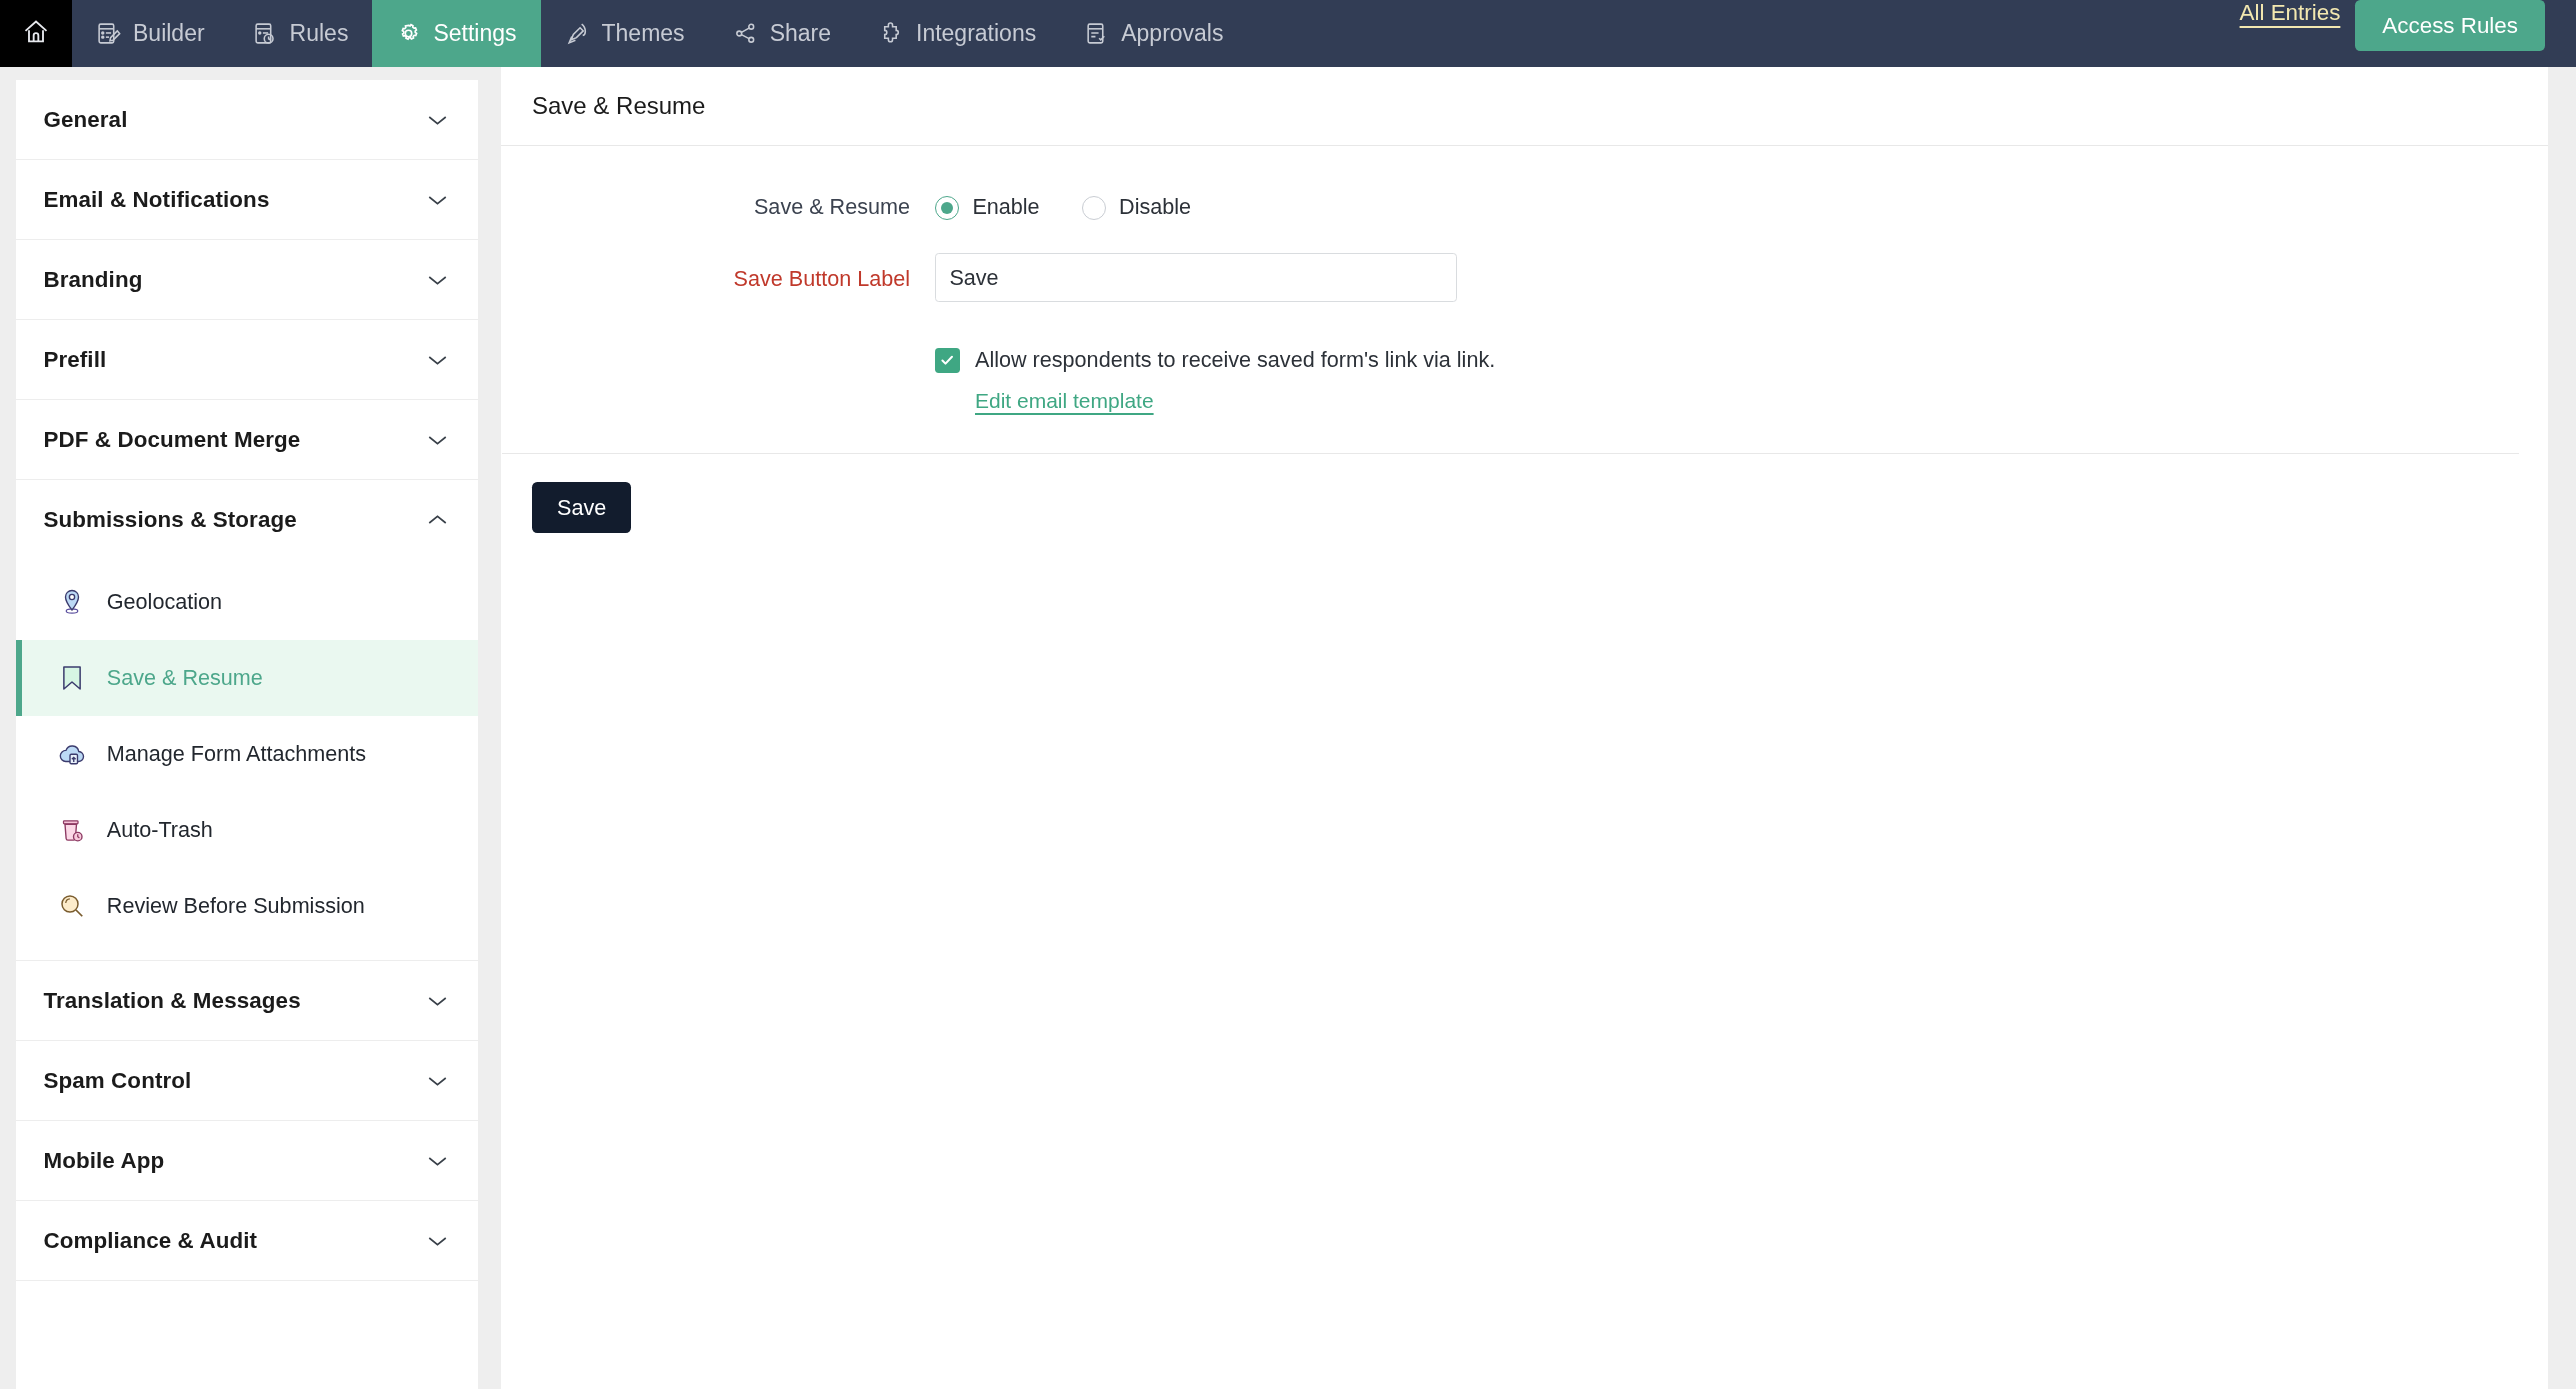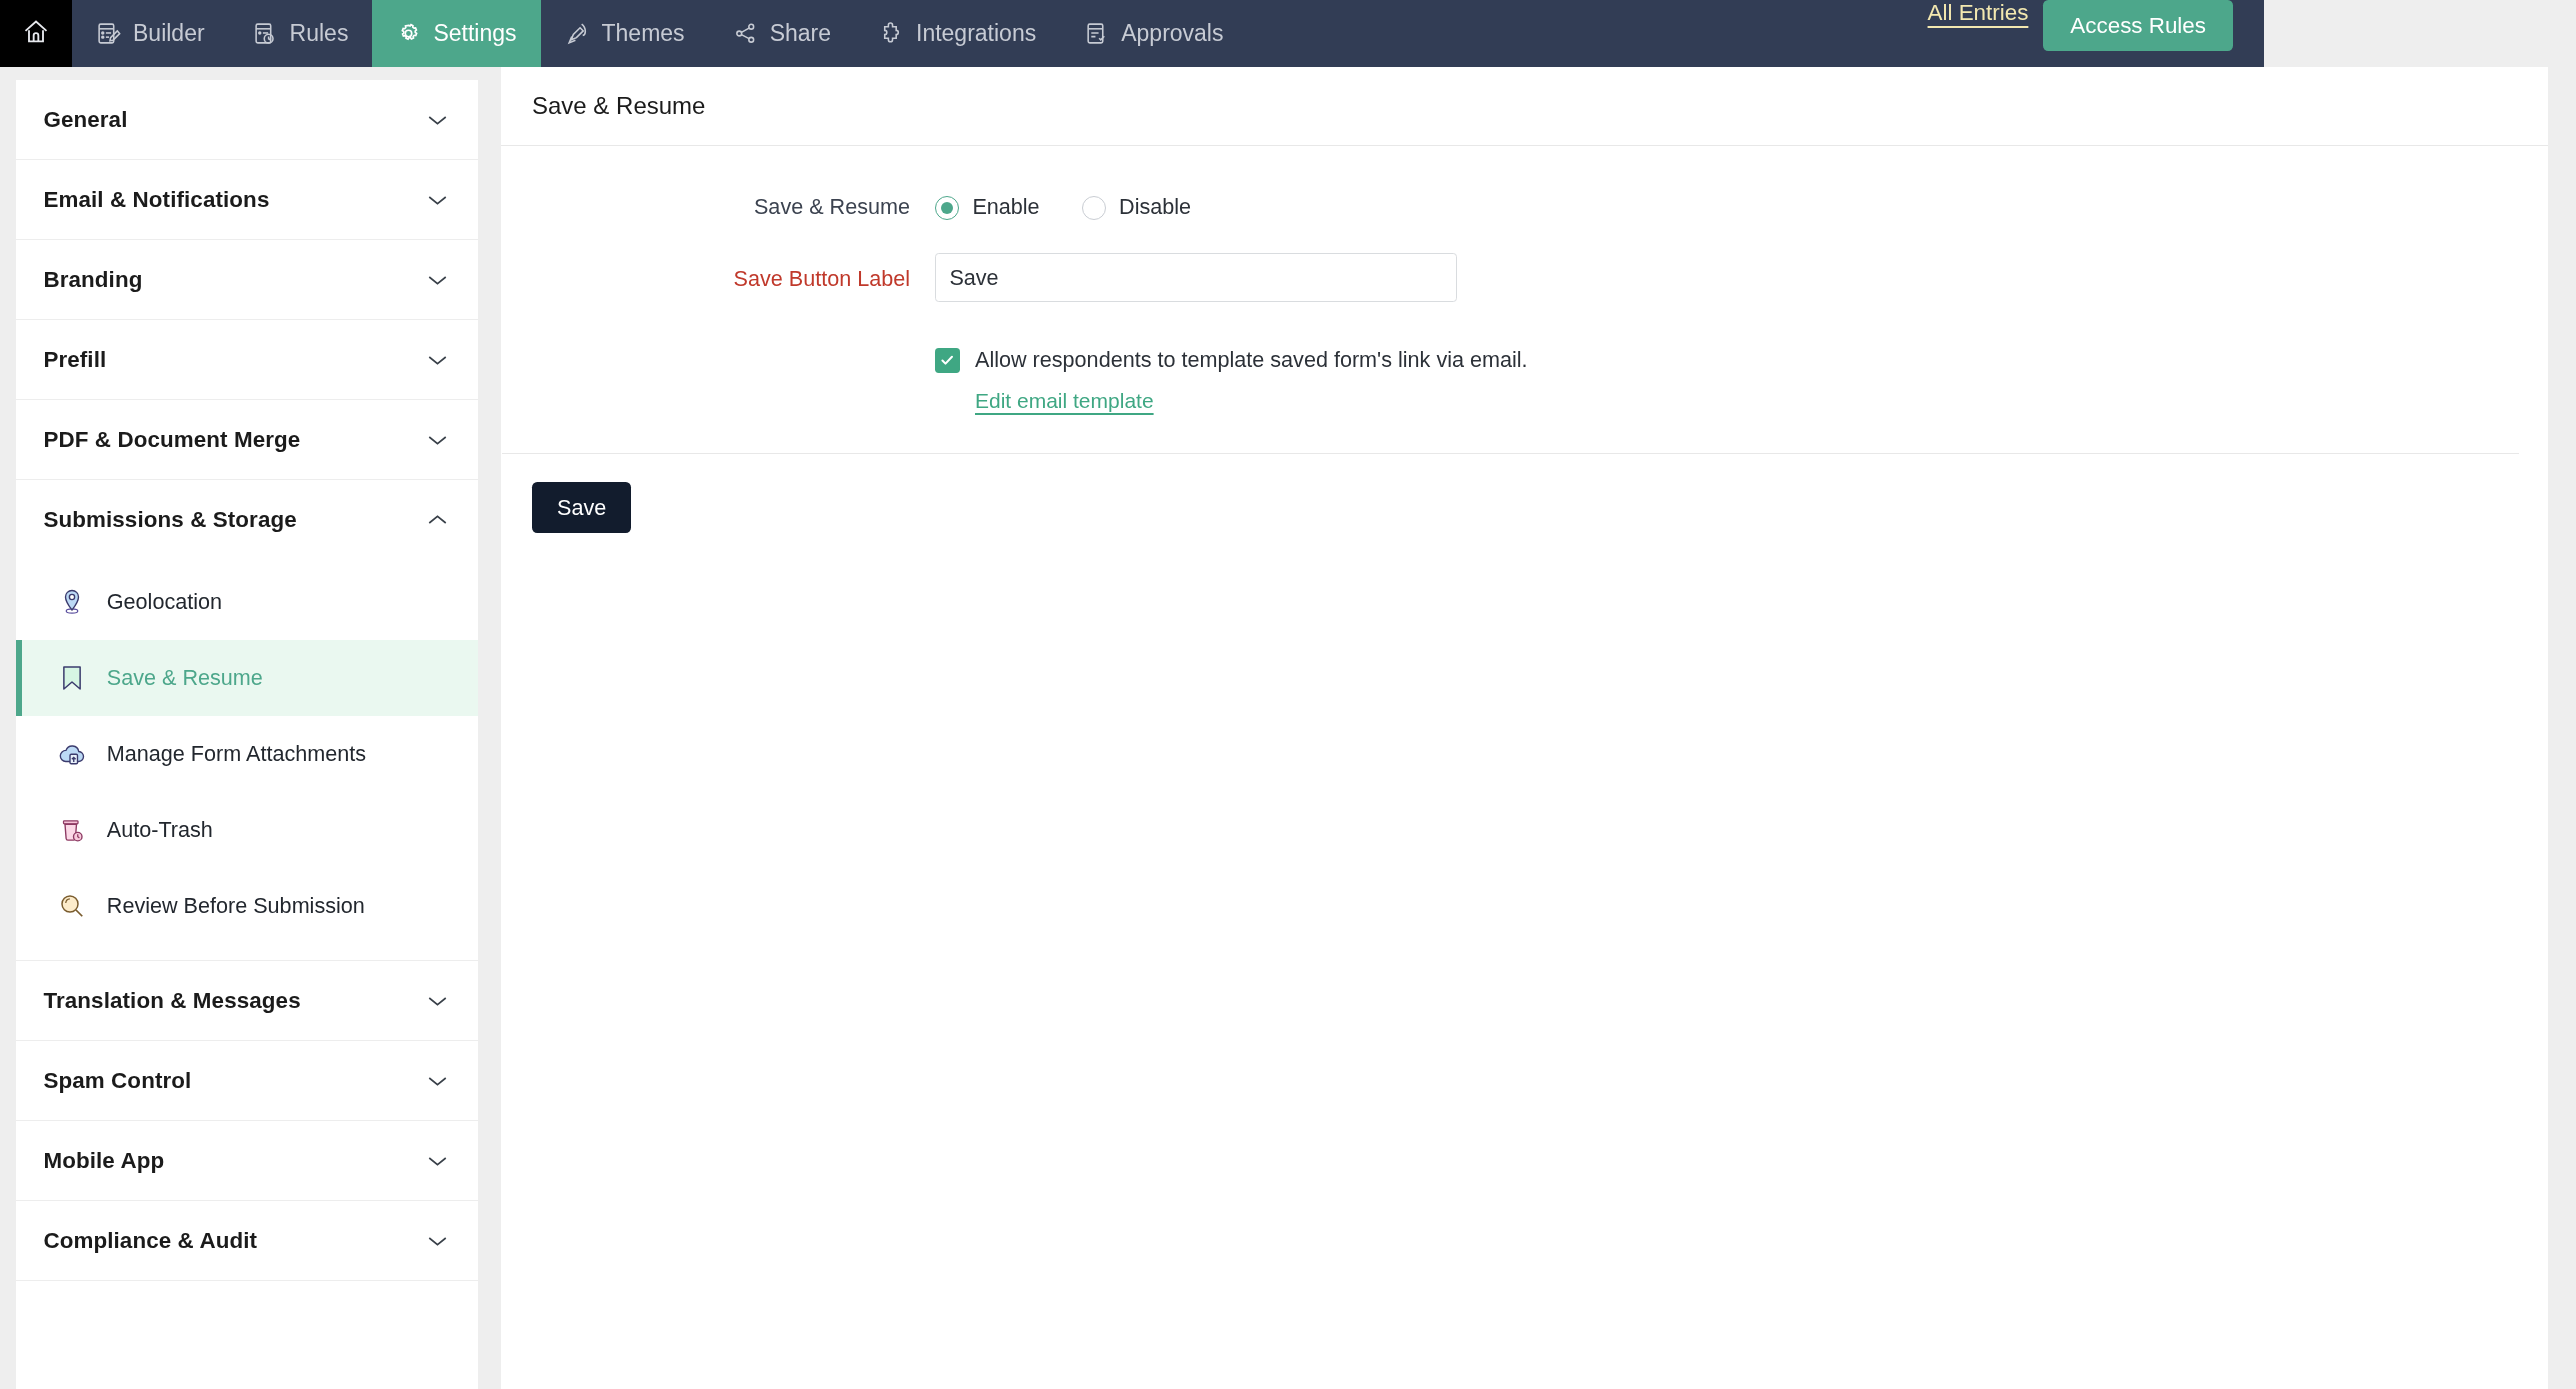--- a/index.html
+++ b/index.html
@@ -6,21 +6,21 @@
   html, body {
     width: 2576px; height: 1389px;
     background: #eeeeee;
     font-family: "Liberation Sans", sans-serif;
     overflow: hidden;
   }
 
   
   .topnav {
     position: absolute; top: 0; left: 0;
-    width: 2264px; height: 67px;
+    width: 2576px; height: 67px;
     background: #323d55;
     display: flex; align-items: stretch;
   }
   .home-btn {
     width: 72px; height: 67px;
     background: #000000;
     display: flex; align-items: center; justify-content: center;
     flex: 0 0 auto;
   }
   .nav-tabs { display: flex; align-items: stretch; }
@@ -495,21 +495,21 @@
         <input class="text-input" type="text" value="Save" style="">
       </div>
 
       <div class="check-row">
         <div class="check-line">
           <span class="checkbox">
             <svg width="16.4" height="16.4" viewBox="0 0 24 24" fill="none" stroke="#ffffff" stroke-width="3" stroke-linecap="round" stroke-linejoin="round">
                 <path d="M5 12.5l4.5 4.5L19 7"></path>
               </svg>
           </span>
-          <span class="check-text">Allow respondents to template saved form's link via email.</span>
+          <span class="check-text">Allow respondents to receive saved form's link via link.</span>
         </div>
         <a class="edit-link" href="#">Edit email template</a>
       </div>
 
       <div class="divider"></div>
 
       <div class="save-wrap">
         <button class="save-btn">Save</button>
       </div>
 

